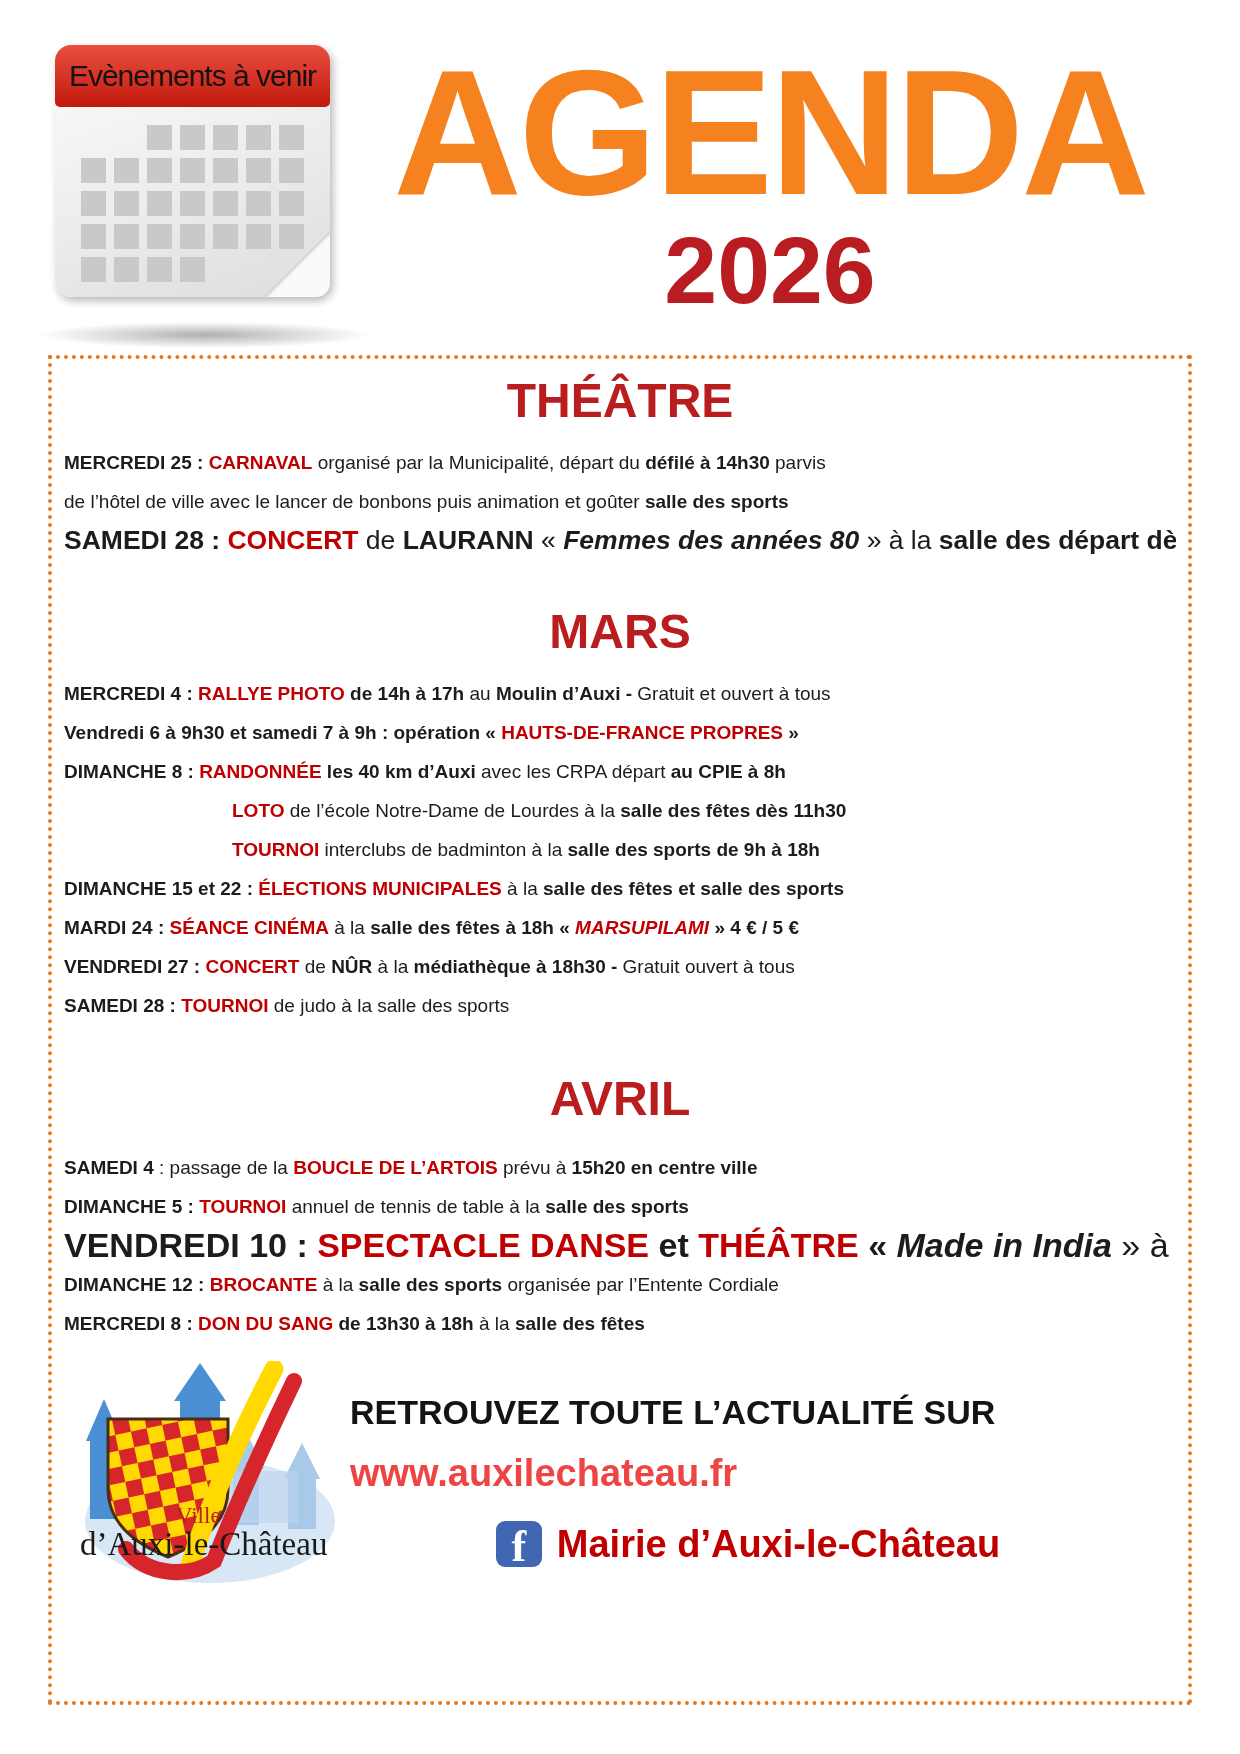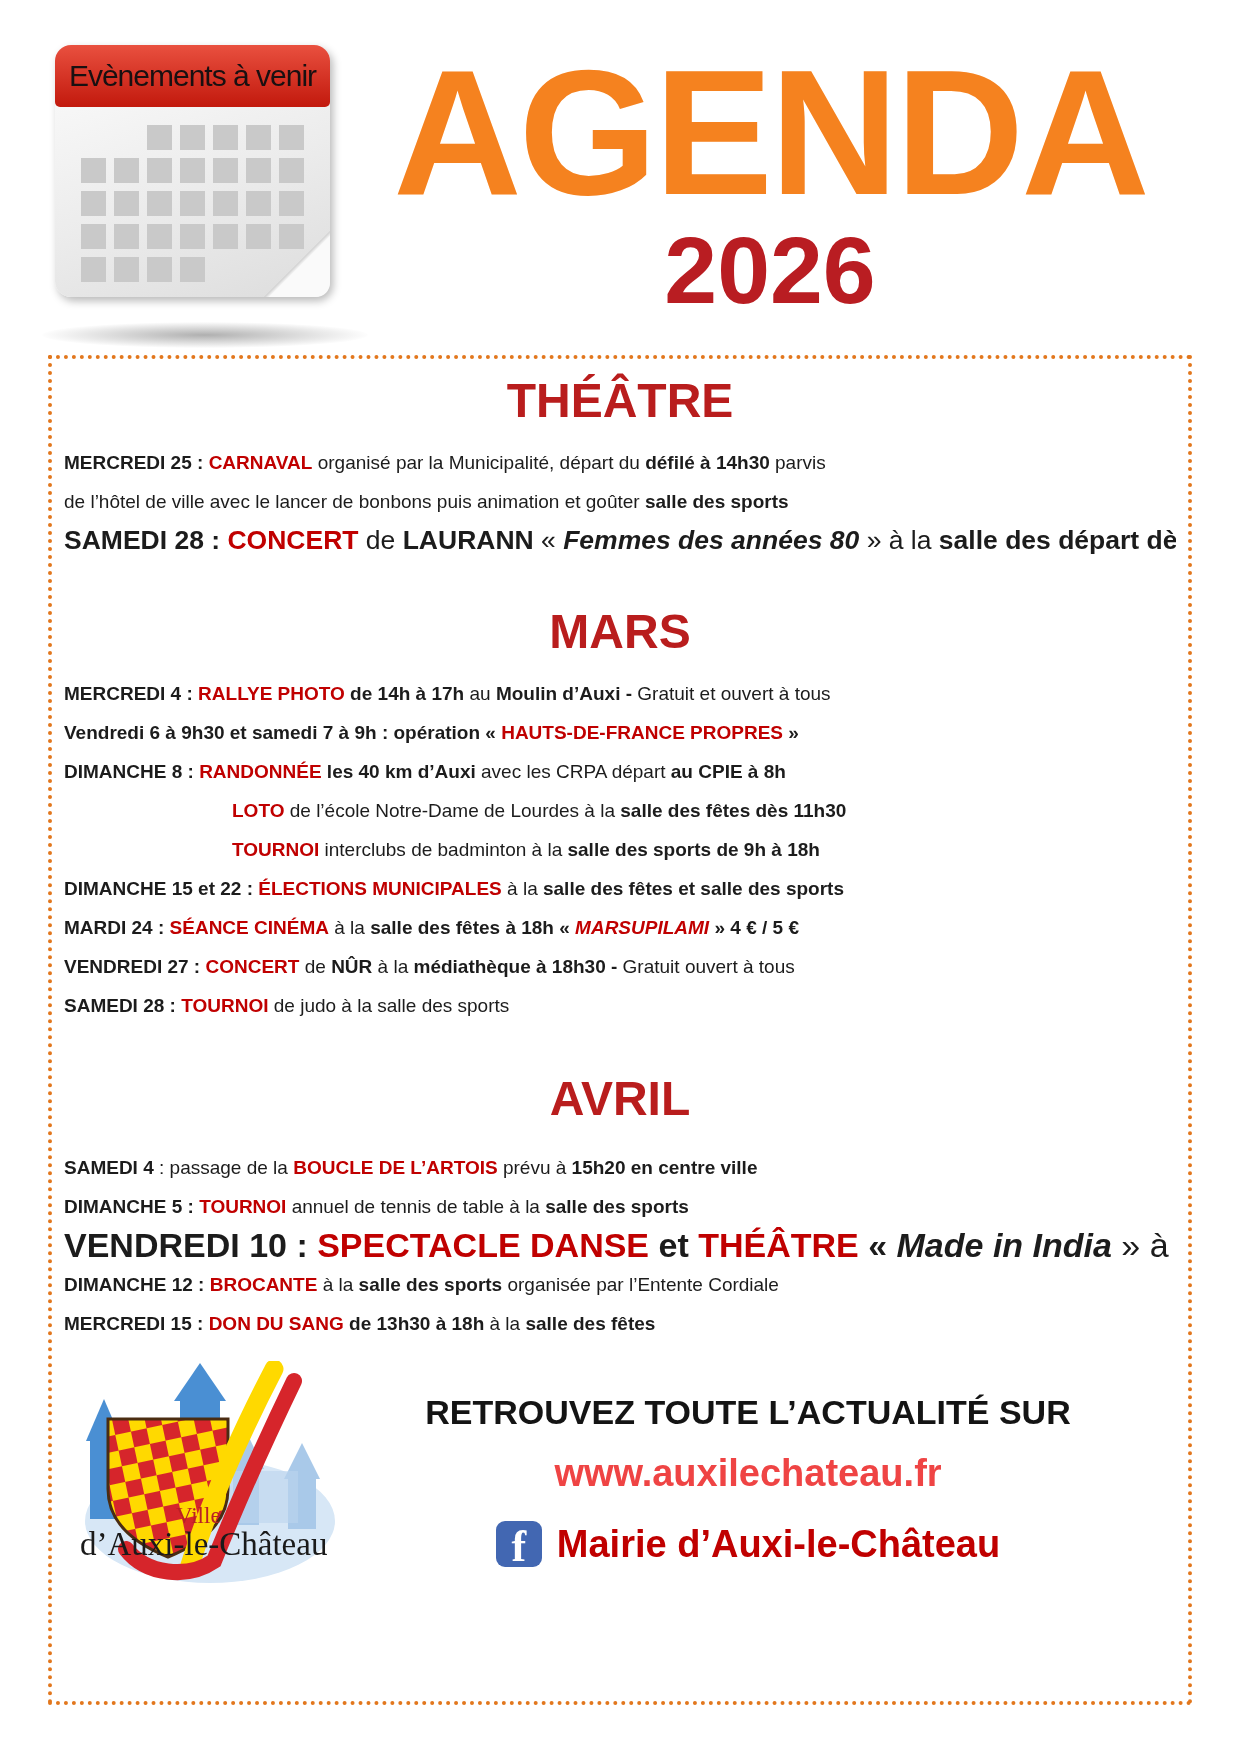--- a/index.html
+++ b/index.html
@@ -40,21 +40,21 @@
   .mt-last{margin-top:46px;margin-bottom:21px;}
   .event-line{font-size:19px;line-height:39px;color:#1c1c1c;white-space:nowrap;overflow:hidden;}
   .event-line.indent{padding-left:168px;}
   .b{font-weight:bold;}
   .r{color:#c00000;}
   .i{font-style:italic;}
 
   
   .footer{display:flex;align-items:center;margin-top:18px;}
   .town-logo{flex:none;width:272px;height:238px;margin-left:14px;position:relative;}
-  .footer-text{flex:1;text-align:center;padding-right:30px;}
+  .footer-text{flex:1;padding-right:30px;}
   .tagline{font-size:34px;font-weight:bold;color:#141414;letter-spacing:0;}
   .website{font-size:38px;font-weight:bold;color:#ef4444;margin-top:20px;}
   .fb-row{margin-top:26px;display:flex;justify-content:center;align-items:center;gap:15px;
       font-size:38px;font-weight:bold;color:#c00000;}
   .fb-icon{width:46px;height:46px;background:#4267b2;border-radius:9px;color:#ffffff;
       display:flex;align-items:flex-end;justify-content:center;overflow:hidden;
       font-size:44px;line-height:.92;font-weight:bold;font-family:"Liberation Serif",serif;}
 </style>
 </head>
 <body>
@@ -131,21 +131,21 @@
           <div class="event-line"><span class="b">MARDI 24 : </span><span class="b r">SÉANCE CINÉMA</span><span> à la </span><span class="b">salle des fêtes à 18h</span><span class="b"> « </span><span class="b r i">MARSUPILAMI</span><span class="b"> » </span><span class="b">4 € / 5 €</span></div>
           <div class="event-line"><span class="b">VENDREDI 27 : </span><span class="b r">CONCERT</span><span> de </span><span class="b">NÛR</span><span> à la </span><span class="b">médiathèque à 18h30 -</span><span> Gratuit ouvert à tous</span></div>
           <div class="event-line"><span class="b">SAMEDI 28 : </span><span class="b r">TOURNOI</span><span> de judo à la salle des sports</span></div>
         </section>
         <section>
           <h2 class="month-title mt-last">AVRIL</h2>
           <div class="event-line"><span class="b">SAMEDI 4</span><span> : passage de la </span><span class="b r">BOUCLE DE L’ARTOIS</span><span> prévu à </span><span class="b">15h20 en centre ville</span></div>
           <div class="event-line"><span class="b">DIMANCHE 5 : </span><span class="b r">TOURNOI</span><span> annuel de tennis de table à la </span><span class="b">salle des sports</span></div>
           <div class="event-line" style="font-size: 34px;"><span class="b">VENDREDI 10 : </span><span class="b r">SPECTACLE DANSE</span><span class="b"> et </span><span class="b r">THÉÂTRE</span><span class="b"> « </span><span class="b i">Made in India</span><span> » à la </span><span class="b">salle des fêtes à</span></div>
           <div class="event-line"><span class="b">DIMANCHE 12 : </span><span class="b r">BROCANTE</span><span> à la </span><span class="b">salle des sports</span><span> organisée par l’Entente Cordiale</span></div>
-          <div class="event-line"><span class="b">MERCREDI 15 : </span><span class="b r">DON DU SANG</span><span class="b"> de 13h30 à 18h</span><span> à la </span><span class="b">salle des fêtes</span></div>
+          <div class="event-line"><span class="b">MERCREDI 8 : </span><span class="b r">DON DU SANG</span><span class="b"> de 13h30 à 18h</span><span> à la </span><span class="b">salle des fêtes</span></div>
         </section>
       </div>
 
     <footer class="footer">
       <div class="town-logo">
         <svg width="272" height="238" viewBox="0 0 272 238">
           <defs>
             <pattern id="chk" width="32" height="32" patternUnits="userSpaceOnUse" patternTransform="rotate(-12 90 120)">
               <rect width="32" height="32" fill="#ffd900"></rect>
               <rect width="16" height="16" fill="#d6252b"></rect>

